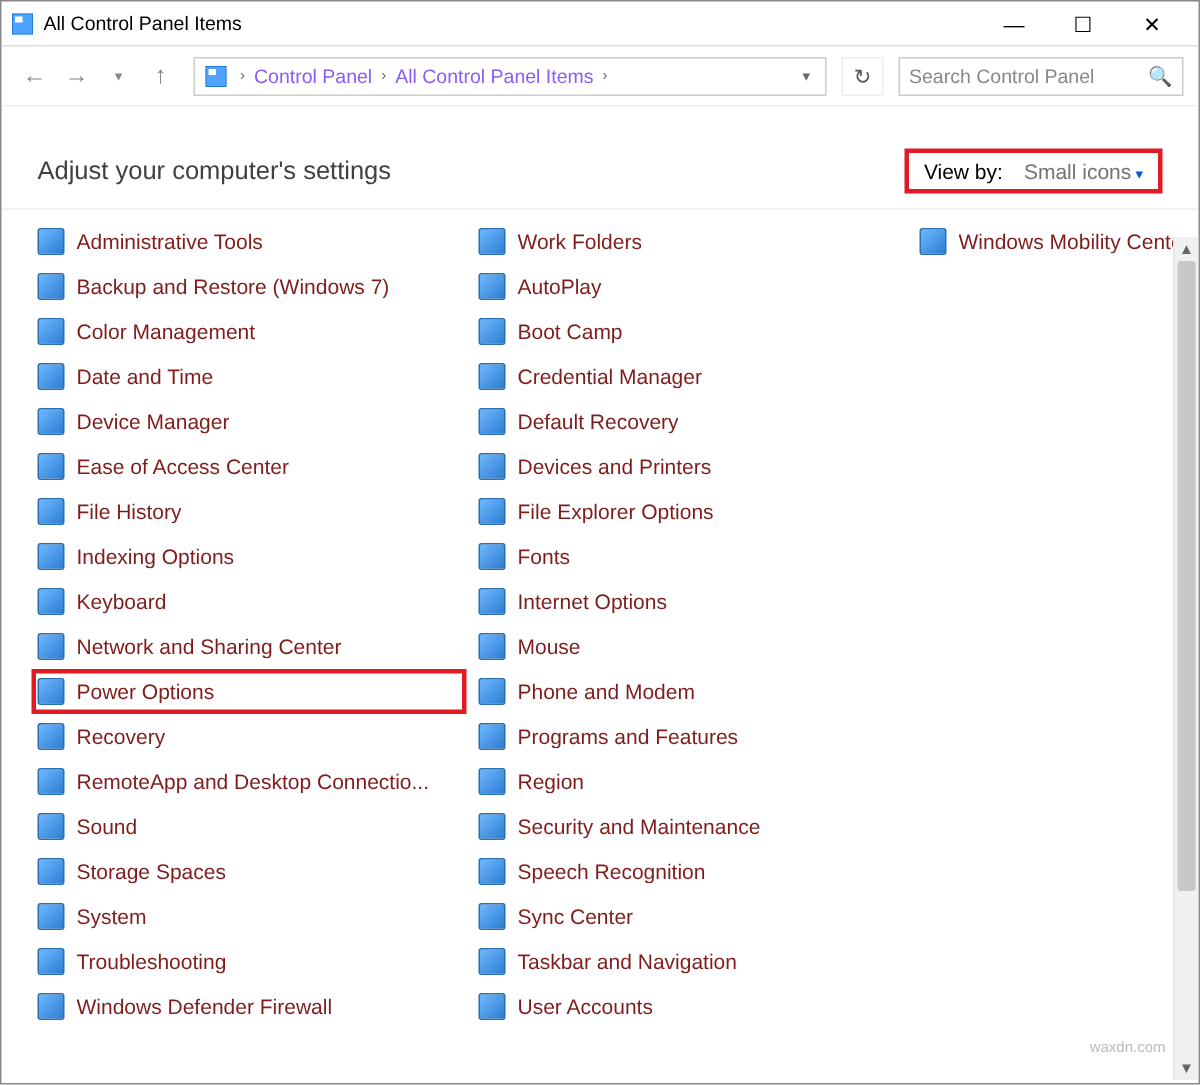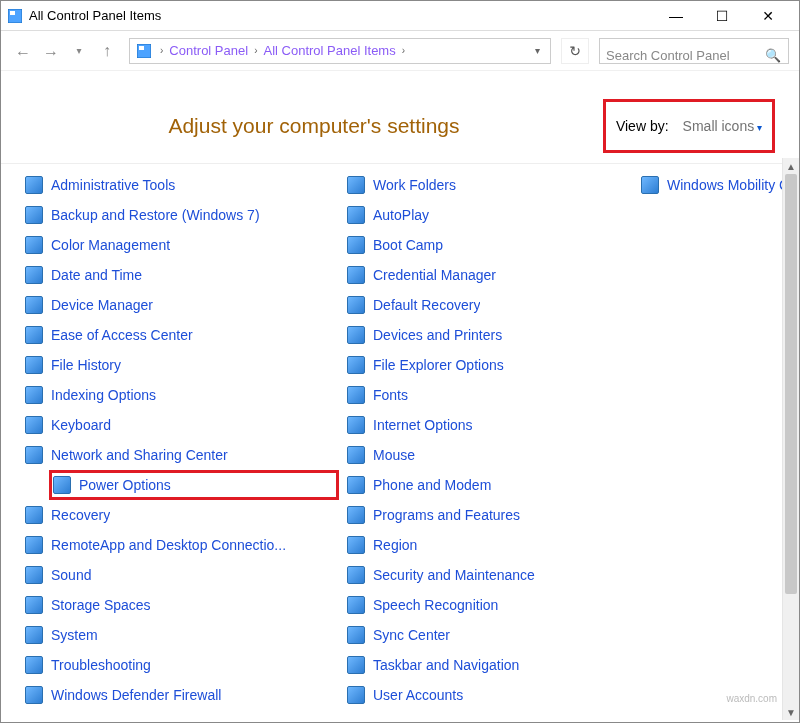--- a/index.html
+++ b/index.html
@@ -52,45 +52,44 @@
   .bc-chev { color: #666; font-size: 10px; padding: 0 2px; }
   .bc-icon { width:16px; height:16px; display:flex; align-items:center; justify-content:center; margin-right:2px;}
   .bc-spacer { flex: 1; }
   .bc-drop { color: #666; font-size: 10px; padding: 0 4px;}
   .refresh-btn { width: 28px; height: 26px; border: 1px solid #eee; display: flex; align-items: center; justify-content: center; font-size: 14px; color:#555;}
   .search {
     width: 190px;
     height: 26px;
     border: 1px solid #ccc;
     display: flex;
-    align-items: flex-end;
+    align-items: center;
     padding: 0 6px;
     color: #888;
     font-size: 13px;
     gap: 6px;
     margin-left: 6px;
   }
   .search .si { margin-left: auto; color:#555;}
   
   .header {
     display: flex;
     align-items: center;
     padding: 28px 24px 10px 24px;
   }
   .header h1 {
-    color: #a16207;
+    color: #404040;
     font-weight: 400;
-    font-size: 21px;
+    font-size: 17px;
     margin: 0;
     flex: 1;
-    text-align: center;
   }
   .viewby-wrap {
     border: 3px solid #e01b24;
-    padding: 16px 10px;
+    padding: 4px 10px;
     display: flex;
     align-items: flex-end;
     gap: 14px;
     font-size: 14px;
   }
   .viewby-label { color: #000; }
   .viewby-link { color: #737373; cursor: default; }
   .viewby-link::after { content: " ▾"; font-size: 10px; color:#0b57d0;}
   
   .items-area {
@@ -120,27 +119,27 @@
   .cp-item .iico {
     width: 18px;
     height: 18px;
     flex-shrink: 0;
     display: inline-block;
     border-radius: 2px;
     background: linear-gradient(135deg, #6fb8ff, #2d7dd2);
     border: 1px solid #2a6fb0;
   }
   .cp-item .lbl {
-    color: #1d4ed8;
+    color: #7f1d1d;
     font-size: 14px;
     white-space: nowrap;
     overflow: hidden;
     text-overflow: ellipsis;
   }
-  .hl { border: 3px solid #e01b24; padding: 0 1px; height: 30px; margin-left: 28px; }
+  .hl { border: 3px solid #e01b24; padding: 0 1px; height: 30px; }
   
   .scrollbar {
     position: absolute;
     right: 0; top: 157px; bottom: 2px;
     width: 17px;
     background: #f0f0f0;
     border-left: 1px solid #e5e5e5;
   }
   .scrollbar .thumb {
     position: absolute;

